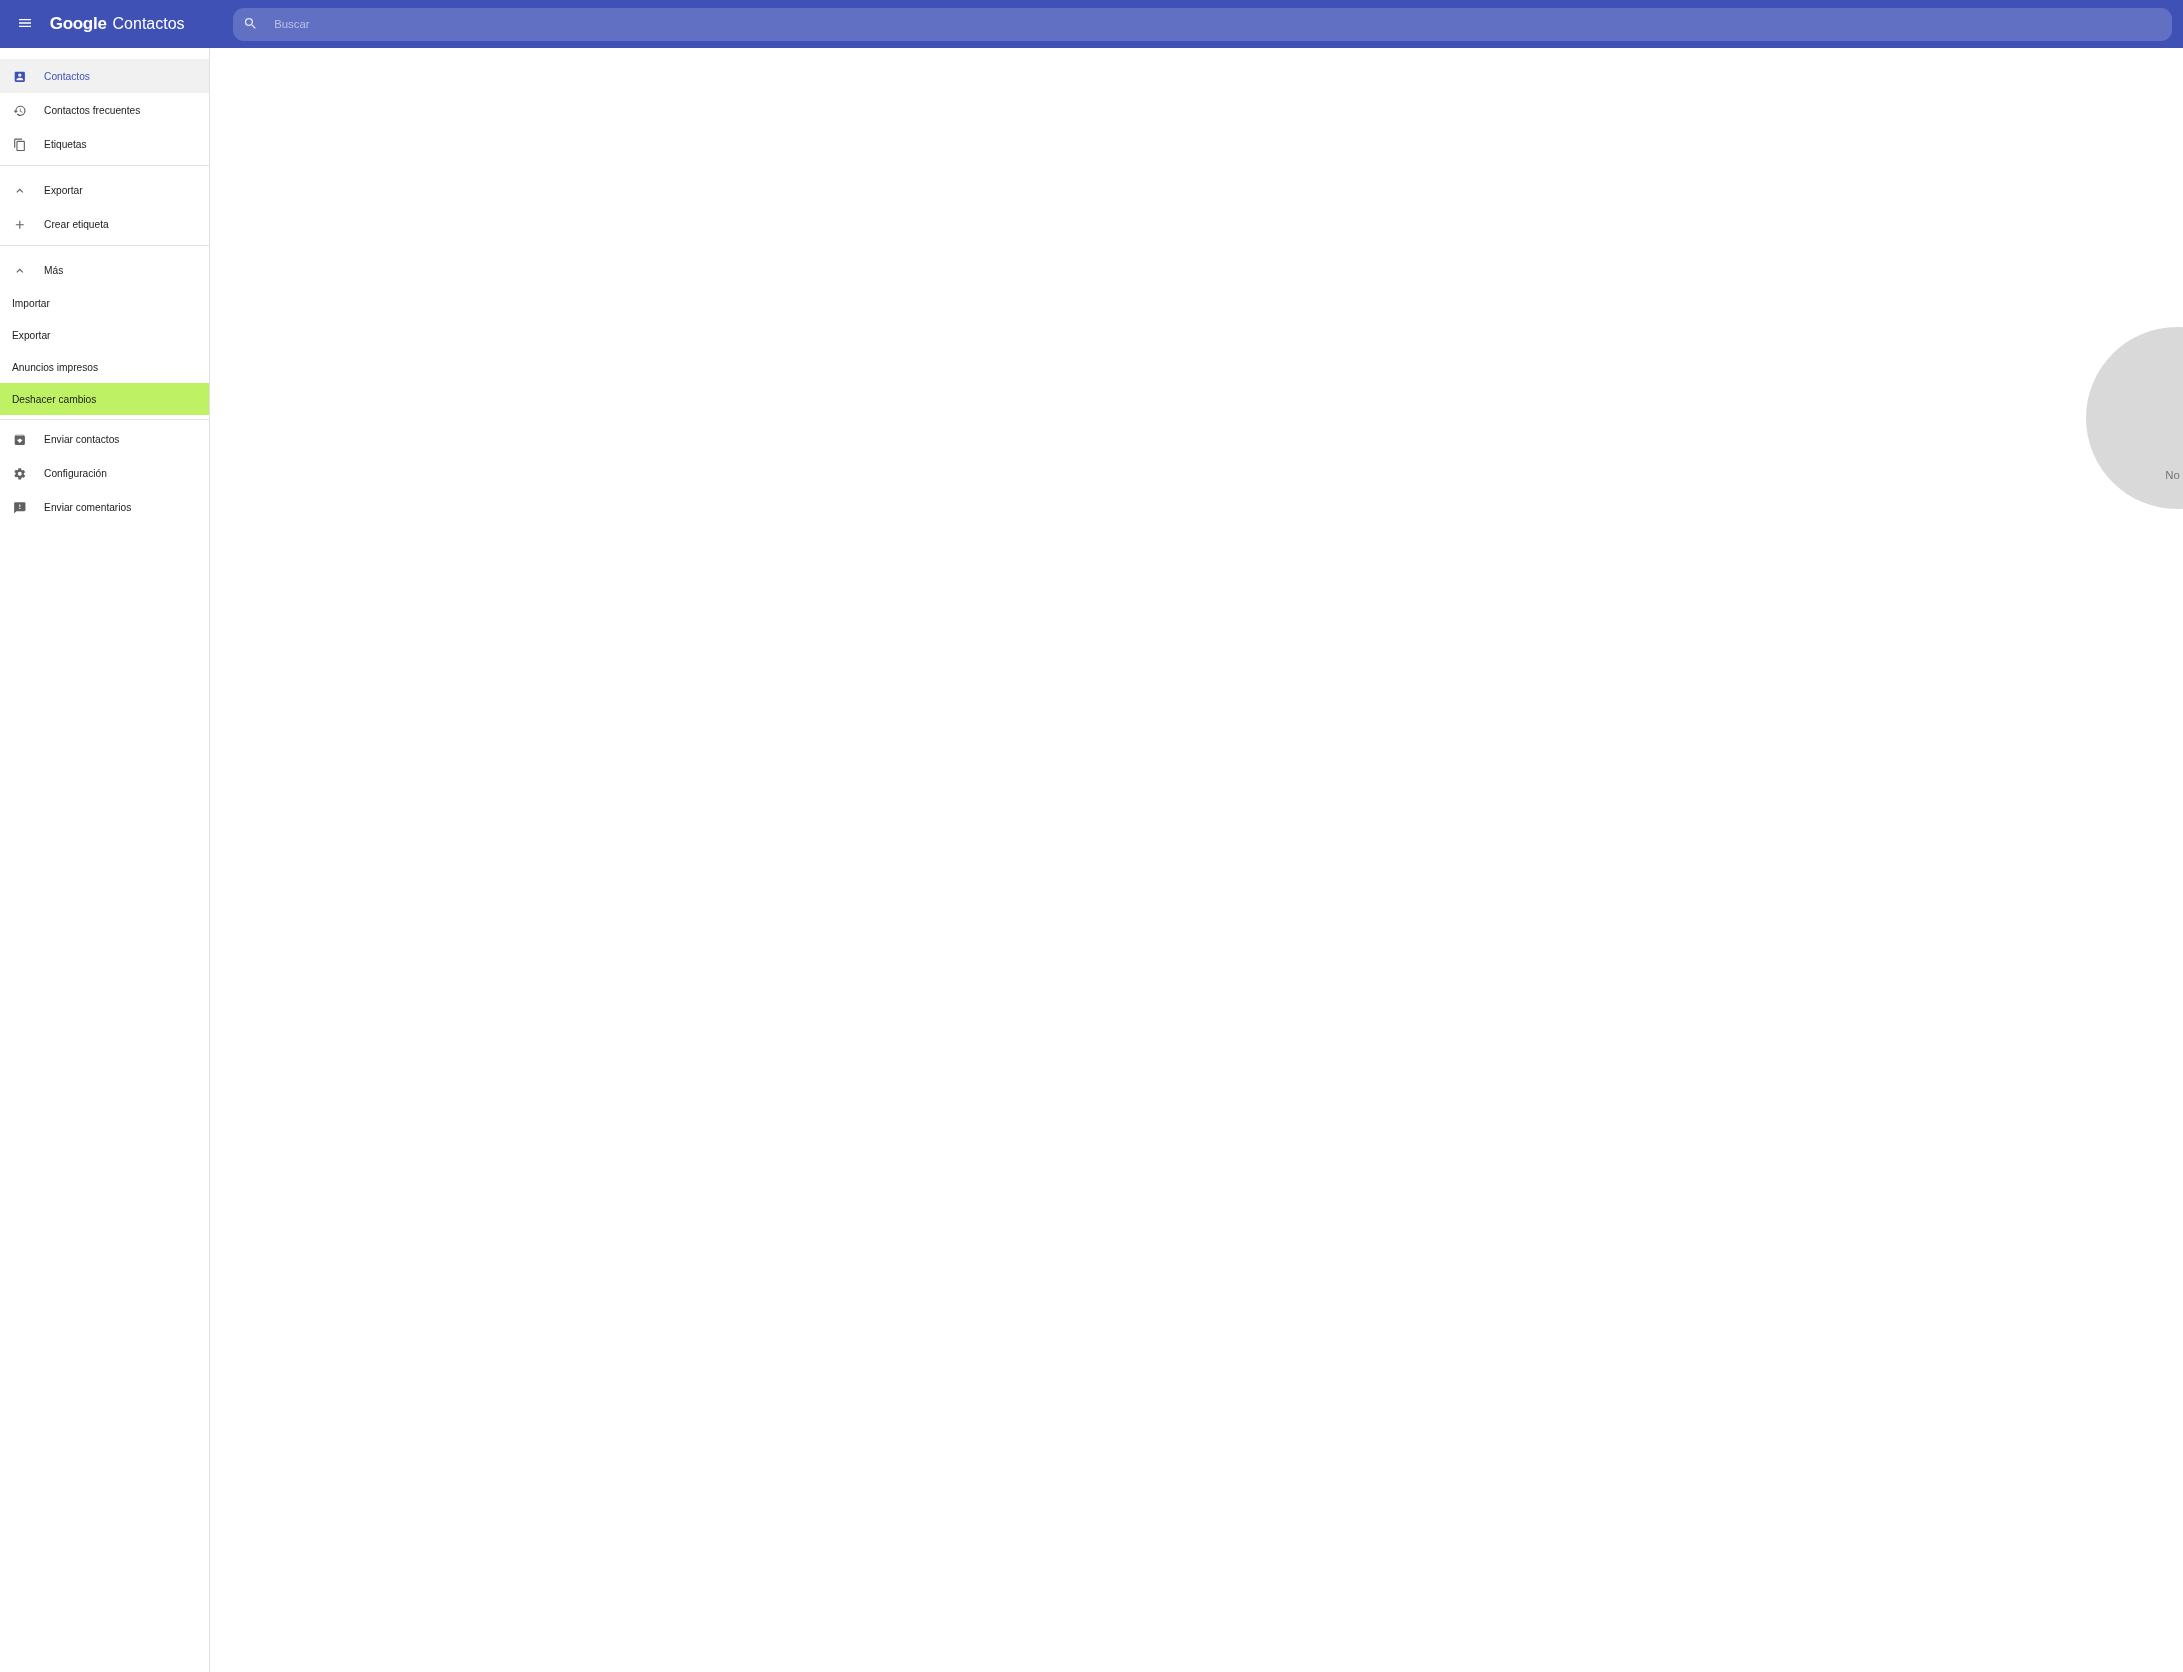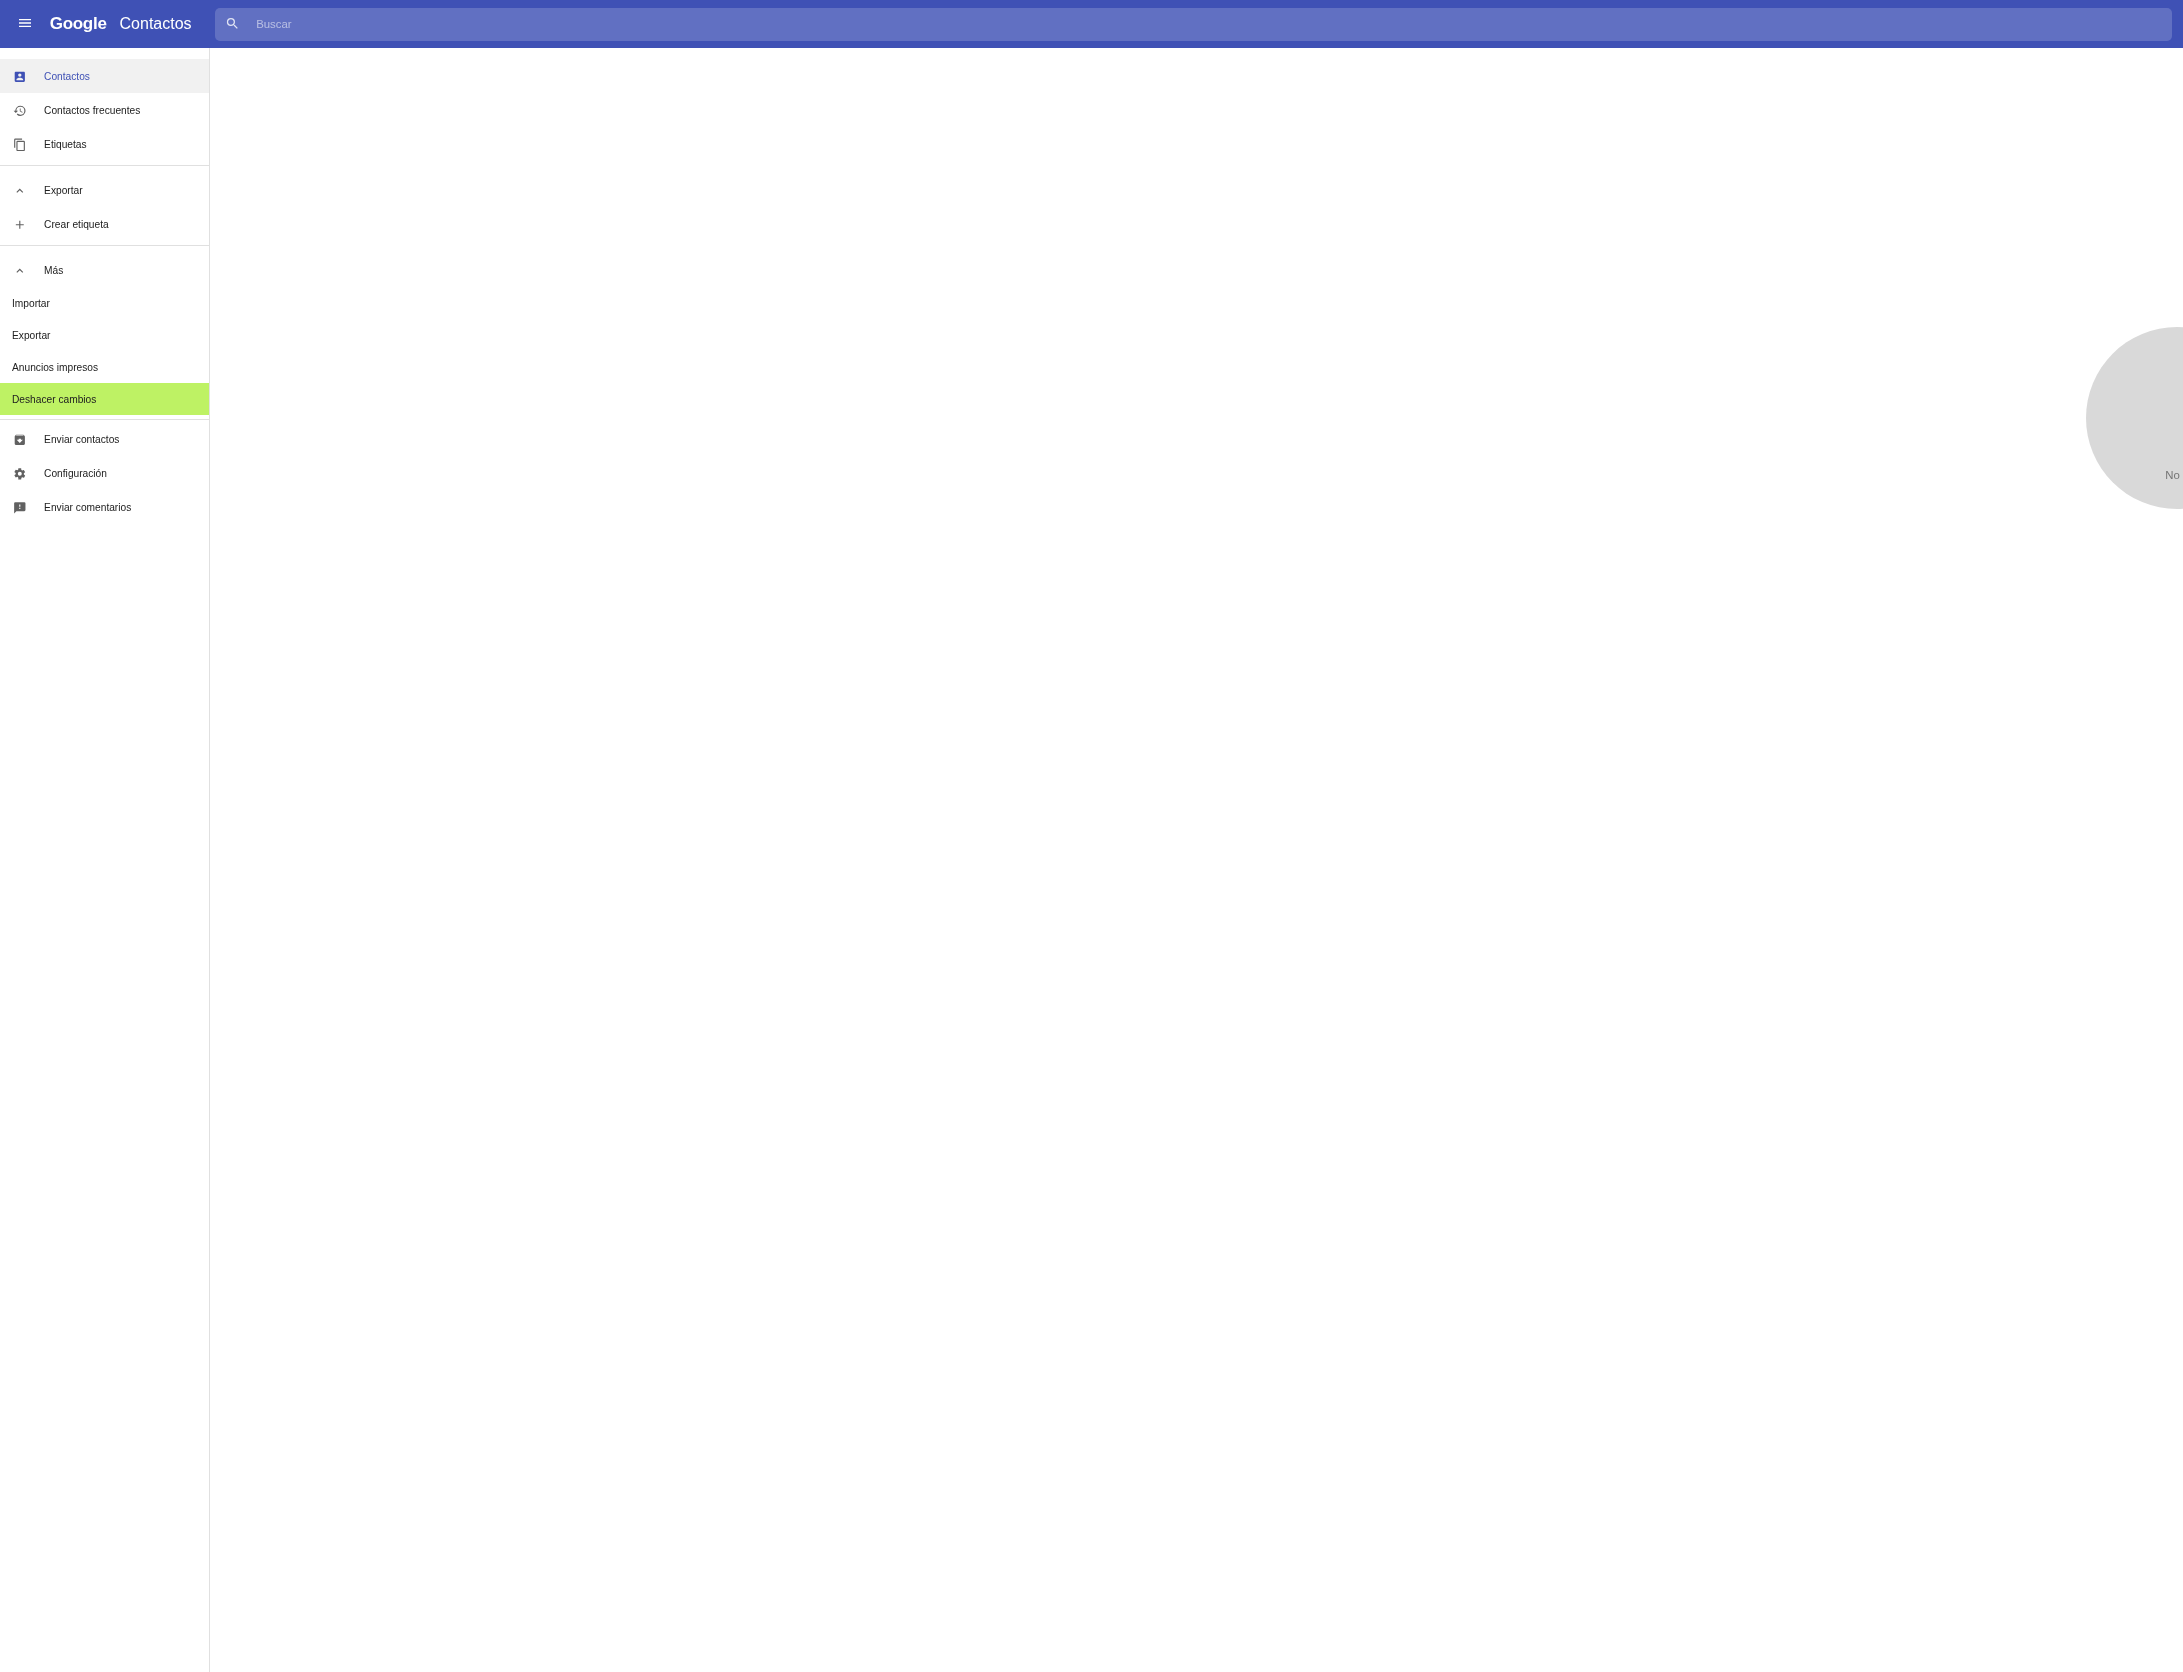--- a/index.html
+++ b/index.html
@@ -10,39 +10,39 @@
   .header {
     height: 48px;
     background: #3f51b5;
     display: flex;
     align-items: center;
     padding: 0 11.4px 0 11.4px;
     gap: 11.4px;
   }
   .menu-btn { width: 27px; height:27px; display:flex; align-items:center; justify-content:center; color:#fff; cursor:pointer; border-radius:50%; }
   .menu-btn svg { width: 16px; height: 16px; fill:#fff; }
-  .logo-block { display:flex; align-items:baseline; gap: 13px; color:#fff; cursor:pointer; }
+  .logo-block { display:flex; align-items:baseline; gap: 6px; color:#fff; cursor:pointer; }
   .logo-google {
     font-family: "Product Sans", Arial, sans-serif;
     font-size: 17px;
     font-weight: 600;
     letter-spacing: -0.3px;
     color:#fff;
   }
   .logo-app {
     font-size: 16px;
     font-weight: 400;
     color:#fff;
   }
   .search-wrap {
     flex: 1;
-    margin-left: 12px;
+    margin-left: 37px;
     height: 33px;
     background: rgba(255,255,255,0.18);
-    border-radius: 5px;
+    border-radius: 11px;
     display:flex;
     align-items:center;
     padding: 0 10.2px;
     gap: 16px;
     min-width: 0;
   }
   .search-wrap svg { width:15px; height:15px; fill: rgba(255,255,255,0.82); flex-shrink:0; }
   .search-input {
     flex:1; border:none; background:transparent; outline:none;
     font-size: 11.4px; color:#fff;

